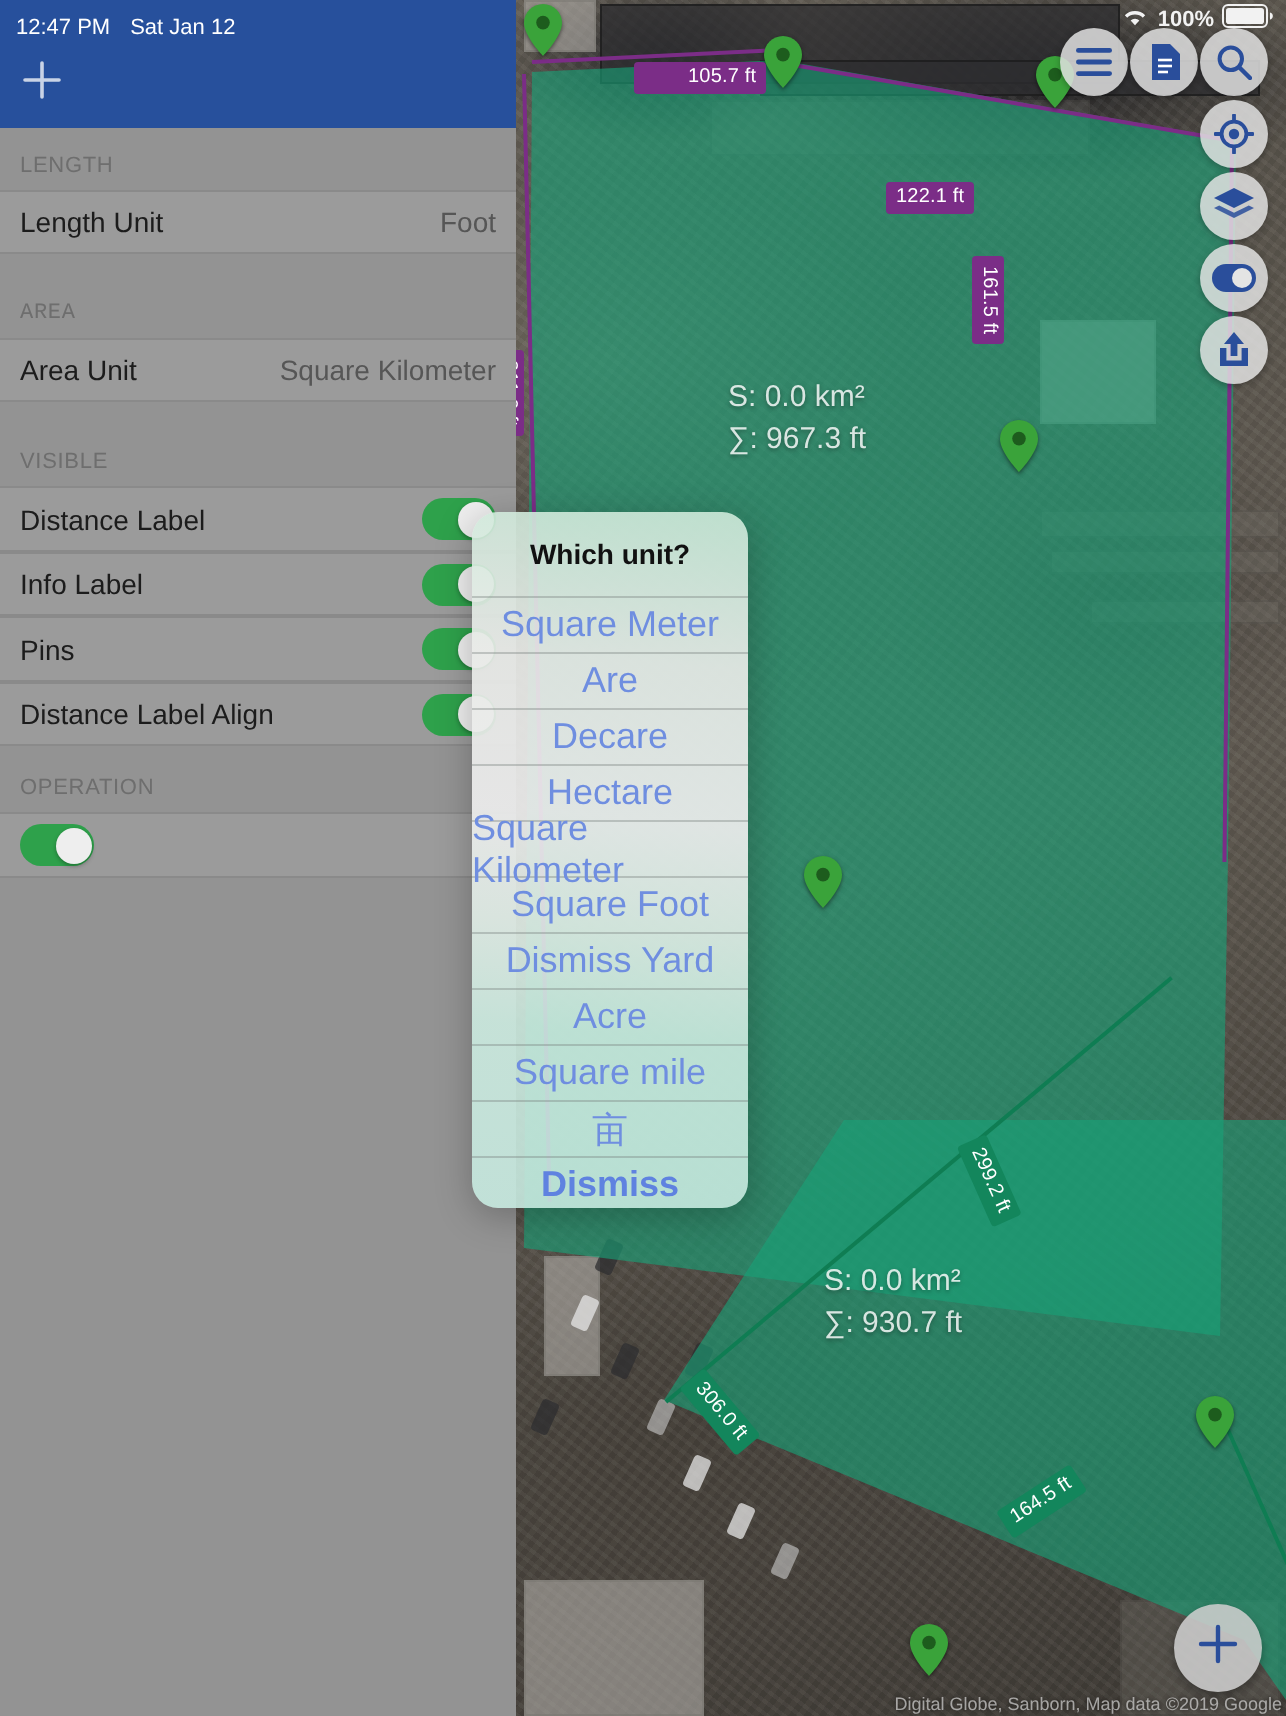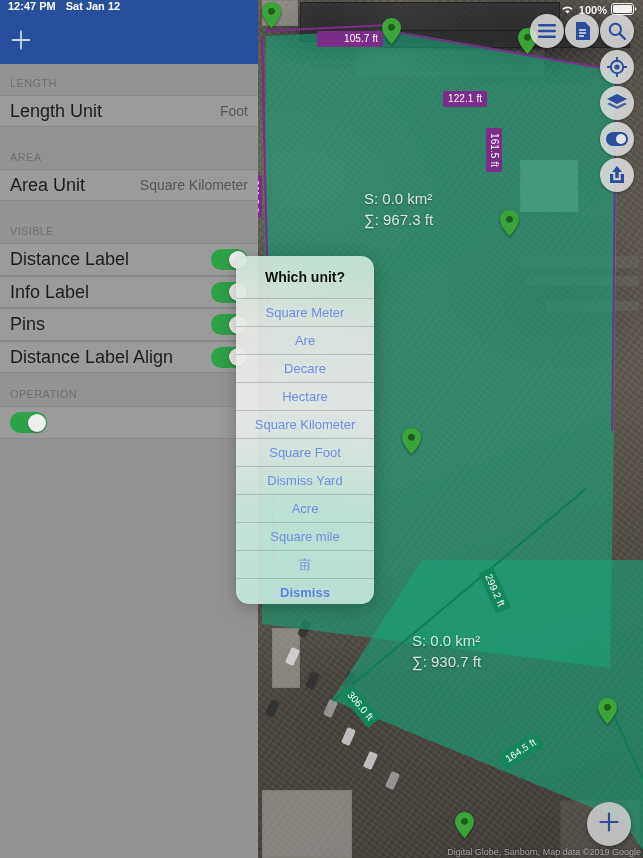--- a/index.html
+++ b/index.html
@@ -111,23 +111,23 @@
   }
 
   
   #panel {
     position: absolute; left: 0; top: 0; width: 258px; height: 858px;
     background: #939393;
     z-index: 20;
   }
   #statusbar {
     height: 20px; background: #27509c;
-    display: flex; align-items: flex-start;
+    display: flex; align-items: flex-end;
     padding: 0 8px;
-    color: #fff; font-size: 11px; font-weight: bold;
+    color: #fff; font-size: 11px; font-weight: normal;
   }
   #statusbar .time { margin-right: 10px; }
   #navbar {
     height: 44px; background: #27509c;
     display: flex; align-items: center;
     padding-left: 10px;
   }
   .section-hdr {
     height: 31px;
     display: flex; align-items: flex-end;
@@ -138,21 +138,21 @@
     background: #939393;
   }
   .row {
     height: 32px;
     background: #9b9b9b;
     display: flex; align-items: center;
     padding: 0 10px;
     border-top: .5px solid #8a8a8a;
     border-bottom: .5px solid #8a8a8a;
   }
-  .row .lbl { font-size: 18px; color: #1c1c1c; flex: 1; }
+  .row .lbl { font-size: 14px; color: #1c1c1c; flex: 1; }
   .row .val { font-size: 14px; color: #565656; }
   .toggle {
     width: 37px; height: 21px; border-radius: 11px;
     background: #2ea14b; position: relative;
   }
   .toggle .knob {
     position: absolute; right: 1.5px; top: 1.5px;
     width: 18px; height: 18px; border-radius: 50%;
     background: #eee;
     box-shadow: 0 1px 2px rgba(0,0,0,.3);
@@ -173,21 +173,21 @@
     box-shadow: 0 4px 18px rgba(0,0,0,.25);
   }
   #dialog .dtitle {
     height: 42px;
     display: flex; align-items: center; justify-content: center;
     font-size: 14px; font-weight: bold; color: #111;
   }
   #dialog .ditem {
     height: 28px;
     display: flex; align-items: center; justify-content: center;
-    font-size: 13px; color: #6f8ee0;
+    font-size: 18px; color: #6f8ee0;
     border-top: .5px solid rgba(120,130,125,.38);
   }
   #dialog .ditem.last { font-weight: bold; color:#5f82e0; }
 </style>
 </head>
 <body>
 
 <div id="screen">
 
   <div id="map">
@@ -394,21 +394,21 @@
           </svg>
       </span>
     </div>
 
     <div class="section-hdr">LENGTH</div>
     <div class="row">
       <span class="lbl">Length Unit</span>
       <span class="val">Foot</span>
     </div>
 
-    <div class="section-hdr" style="height:42px;">AREA</div>
+    <div class="section-hdr" style="height:42px;font-family:Liberation Mono, monospace;">AREA</div>
     <div class="row">
       <span class="lbl">Area Unit</span>
       <span class="val">Square Kilometer</span>
     </div>
 
     <div class="section-hdr" style="height:42px;">VISIBLE</div>
     <div class="row" style="height:33px;">
       <span class="lbl">Distance Label</span>
       <span class="toggle">
           <span class="knob"></span>

